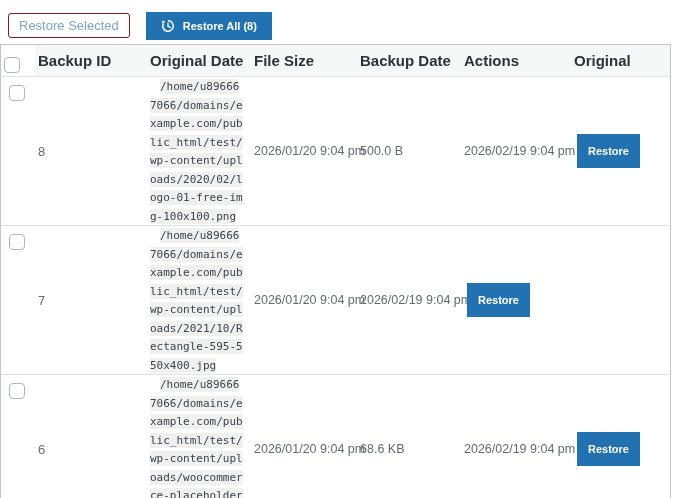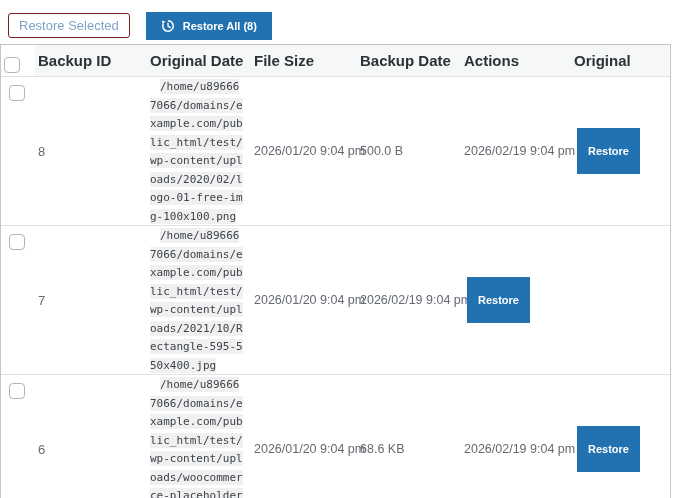--- a/index.html
+++ b/index.html
@@ -87,21 +87,21 @@
     font-family: "DejaVu Sans Mono", "Liberation Mono", monospace;
     font-size: 11px;
     color: #3c434a;
     background: #f0f0f1;
     padding: 1px 0;
     word-break: break-all;
   }
   .date-cell, .size-cell, .expires-cell { white-space: nowrap; font-size: 12.5px; }
   .action-cell { padding-left: 6px; }
   .restore-btn {
-    width: 63px; height: 46px;
+    width: 63px; height: 34px;
     justify-content: center;
     padding: 0;
   }
 </style>
 </head>
 <body>
 
 <div class="toolbar">
   <button class="btn-secondary">Restore Selected</button>
   <button class="btn-primary">

